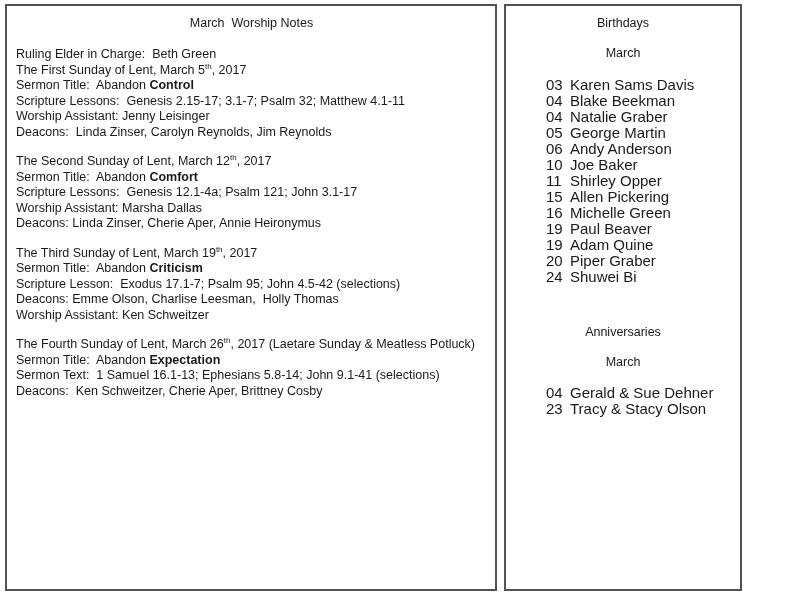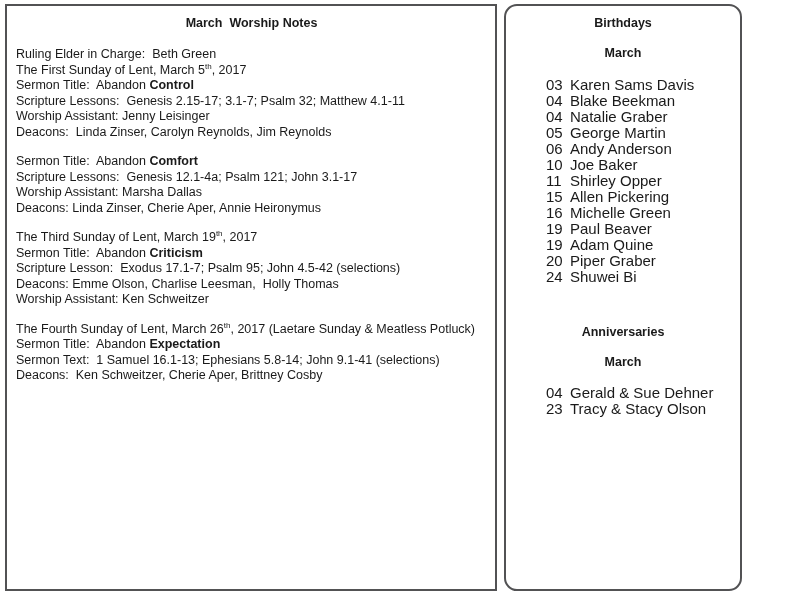--- a/index.html
+++ b/index.html
@@ -13,26 +13,26 @@
   }
   .panel {
     position: absolute;
     top: 4px;
     height: 587px;
     background: #ffffff;
     border: 2px solid #525254;
     box-sizing: border-box;
   }
   .panel-left  { left: 5px;   width: 492px; padding: 9px 8px 0 9px; }
-  .panel-right { left: 504px; width: 238px; padding: 9px 0 0 0; border-radius: 13px; }
+  .panel-right { left: 504px; width: 238px; padding: 9px 0 0 0; }
 
   .heading {
     font-size: 12.5px;
     line-height: 17px;
-    font-weight: bold;
+    font-weight: normal;
     text-align: center;
     margin: 0;
     white-space: pre;
   }
   .line {
     font-size: 12.5px;
     line-height: 15.5px;
     white-space: pre-wrap;
   }
   .line sup {
@@ -64,20 +64,21 @@
   <h1 class="heading">March  Worship Notes</h1>
   <div class="sp-title"></div>
   <div id="worship-body">
       <div class="line"><span>Ruling Elder in Charge:  Beth Green</span></div>
       <div class="line"><span>The First Sunday of Lent, March 5</span><sup>th</sup><span>, 2017</span></div>
       <div class="line"><span>Sermon Title:  Abandon </span><span class="b">Control</span></div>
       <div class="line"><span>Scripture Lessons:  Genesis 2.15-17; 3.1-7; Psalm 32; Matthew 4.1-11</span></div>
       <div class="line"><span>Worship Assistant: Jenny Leisinger</span></div>
       <div class="line"><span>Deacons:  Linda Zinser, Carolyn Reynolds, Jim Reynolds</span></div>
       <div class="sp-section"></div>
+      <div class="line"><span>The Second Sunday of Lent, March 12</span><sup>th</sup><span>, 2017</span></div>
       <div class="line"><span>Sermon Title:  Abandon </span><span class="b">Comfort</span></div>
       <div class="line"><span>Scripture Lessons:  Genesis 12.1-4a; Psalm 121; John 3.1-17</span></div>
       <div class="line"><span>Worship Assistant: Marsha Dallas</span></div>
       <div class="line"><span>Deacons: Linda Zinser, Cherie Aper, Annie Heironymus</span></div>
       <div class="sp-section"></div>
       <div class="line"><span>The Third Sunday of Lent, March 19</span><sup>th</sup><span>, 2017</span></div>
       <div class="line"><span>Sermon Title:  Abandon </span><span class="b">Criticism</span></div>
       <div class="line"><span>Scripture Lesson:  Exodus 17.1-7; Psalm 95; John 4.5-42 (selections)</span></div>
       <div class="line"><span>Deacons: Emme Olson, Charlise Leesman,  Holly Thomas</span></div>
       <div class="line"><span>Worship Assistant: Ken Schweitzer</span></div>

